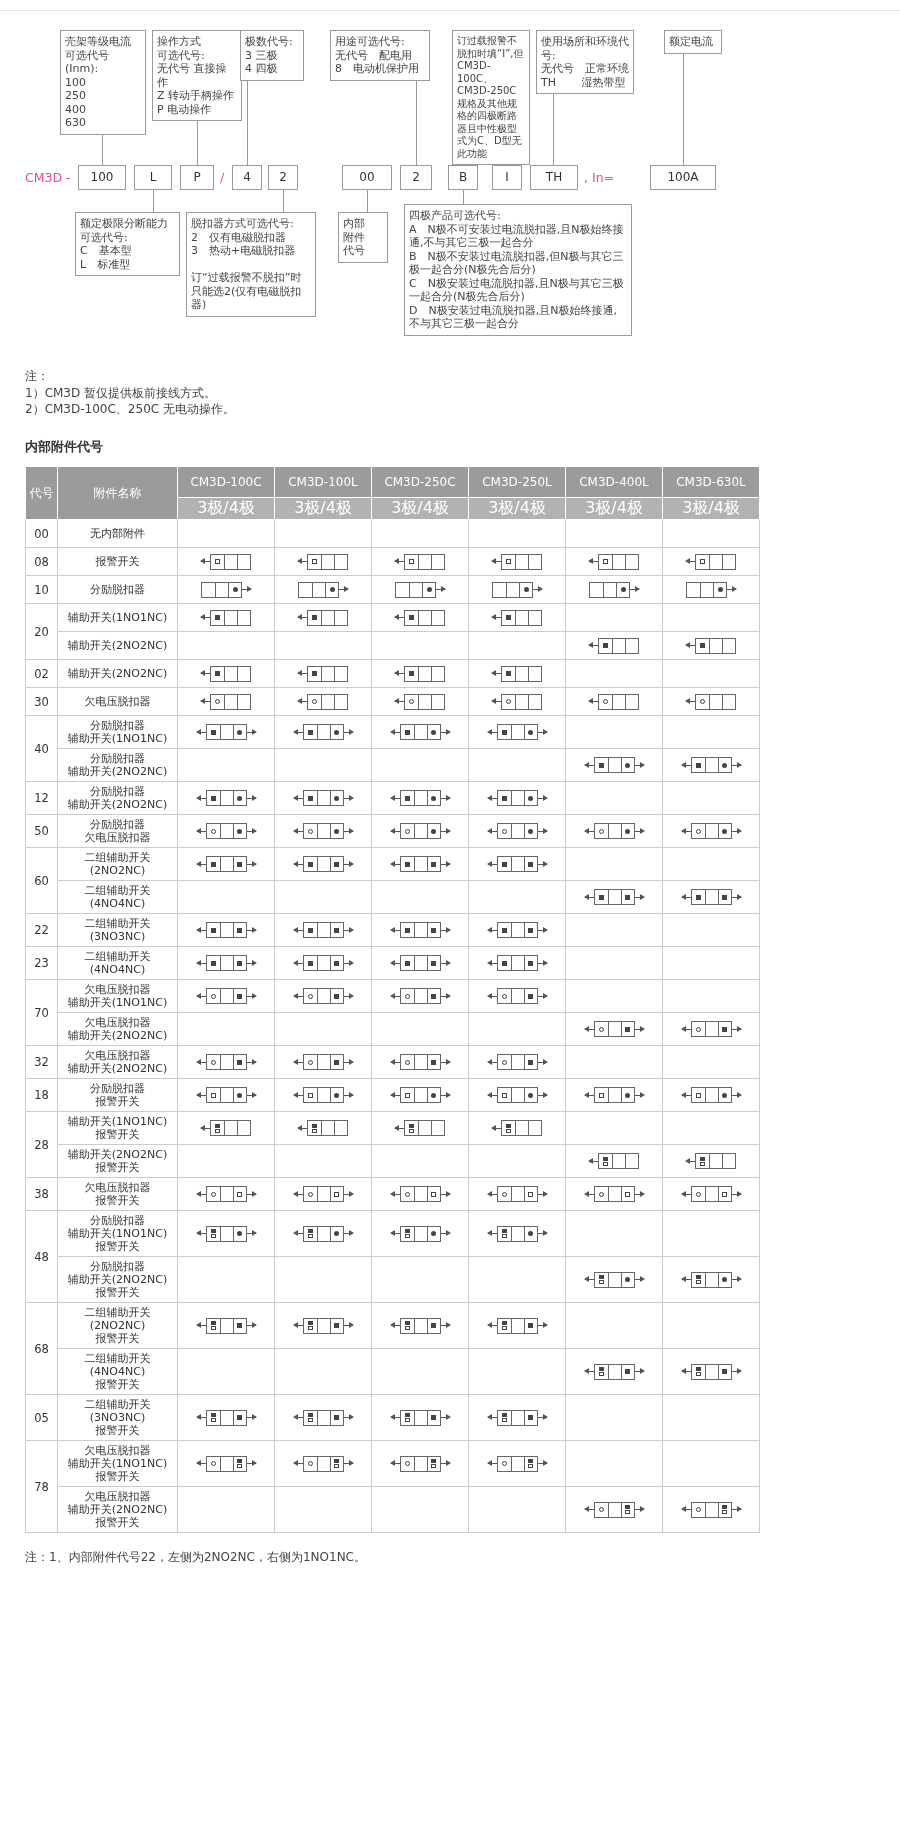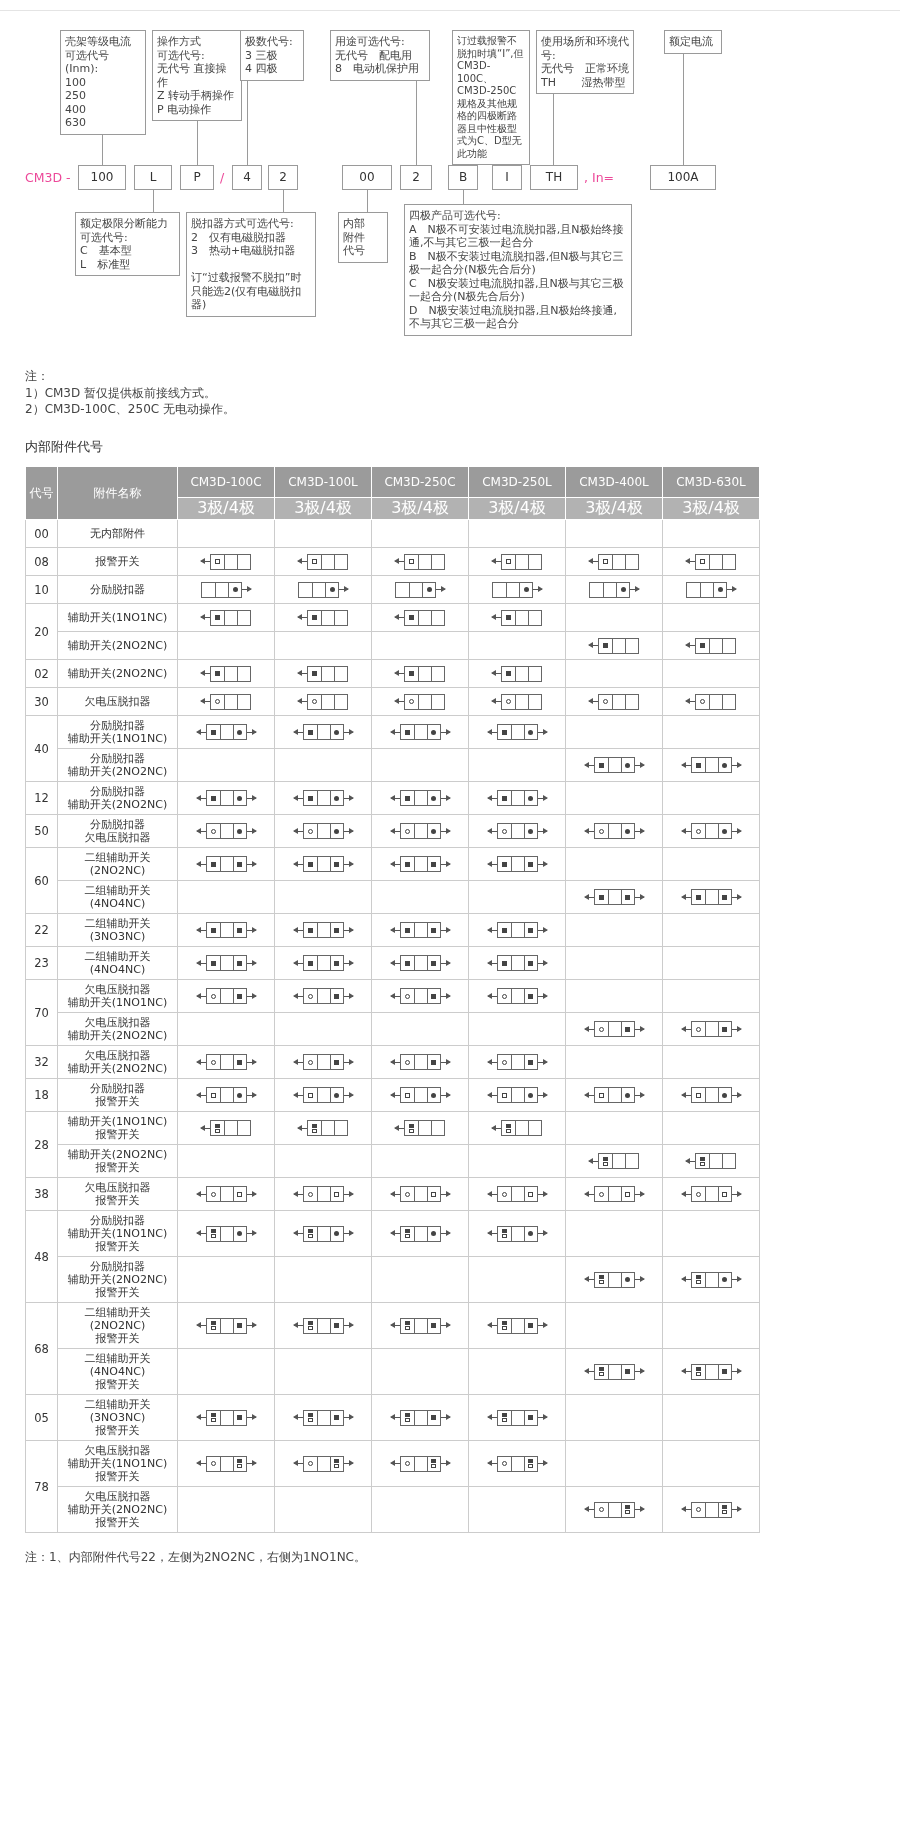--- a/index.html
+++ b/index.html
@@ -20,21 +20,21 @@
   .dbox.small{font-size:10px;line-height:12.5px}
   .dbox.center{text-align:left}
   .cbox{
     position:absolute;top:165px;height:25px;border:1px solid #9a9a9a;background:#fff;z-index:1;
     text-align:center;line-height:23px;font-size:12px;color:#333;
   }
   .code-sep{position:absolute;top:165px;height:25px;line-height:25px;font-size:12.5px;color:#ec4899;z-index:1;background:#fff}
   .notes{position:absolute;left:25px;top:368px;white-space:pre-line;font-size:12px;line-height:16.5px;color:#444}
 
   
-  .section-title{margin:6px 0 10px 25px;font-size:13px;font-weight:normal;color:#333}
+  .section-title{margin:6px 0 10px 25px;font-size:13px;font-weight:bold;color:#333}
   table.acc{border-collapse:collapse;table-layout:fixed;width:735px;margin-left:25px;border:1px solid #c9c9c9}
   .acc th{background:#9b9b9b;color:#fff;font-weight:normal;font-size:12px;border:1px solid #fff;text-align:center}
   .acc th.th-main{height:31px}
   .acc th.th-sub{background:#b2b2b2;height:22px;font-size:16px}
   .acc td{border:1px solid #cccccc;font-size:11px;color:#333;text-align:center;vertical-align:middle;padding:3px 2px;height:28px}
   .acc td.name-cell{white-space:pre-line;line-height:13px}
   .acc td.code-cell{font-size:11.5px}
   .tbl-note{margin:16px 0 0 25px;font-size:12px;color:#444}
 
   

